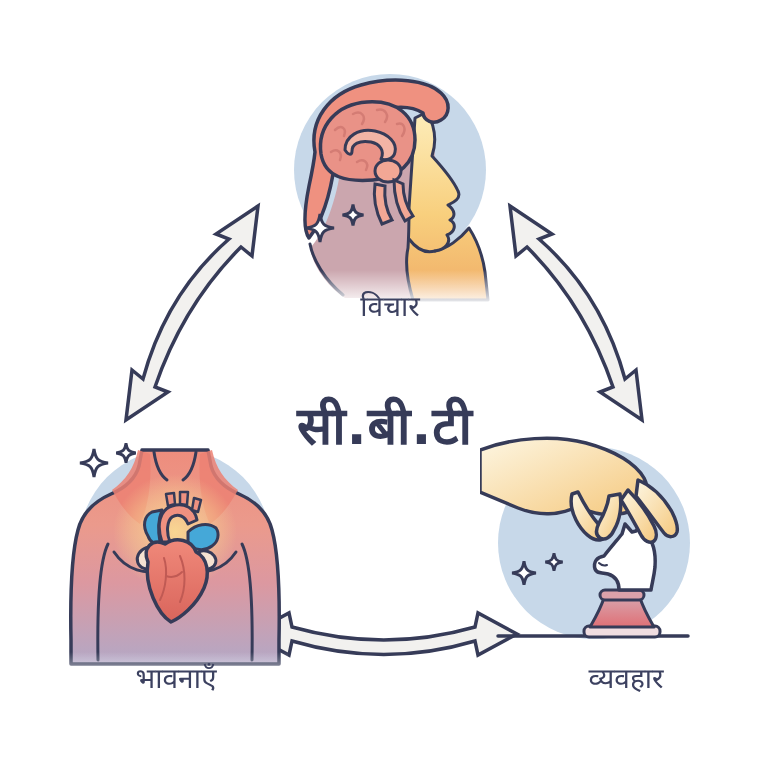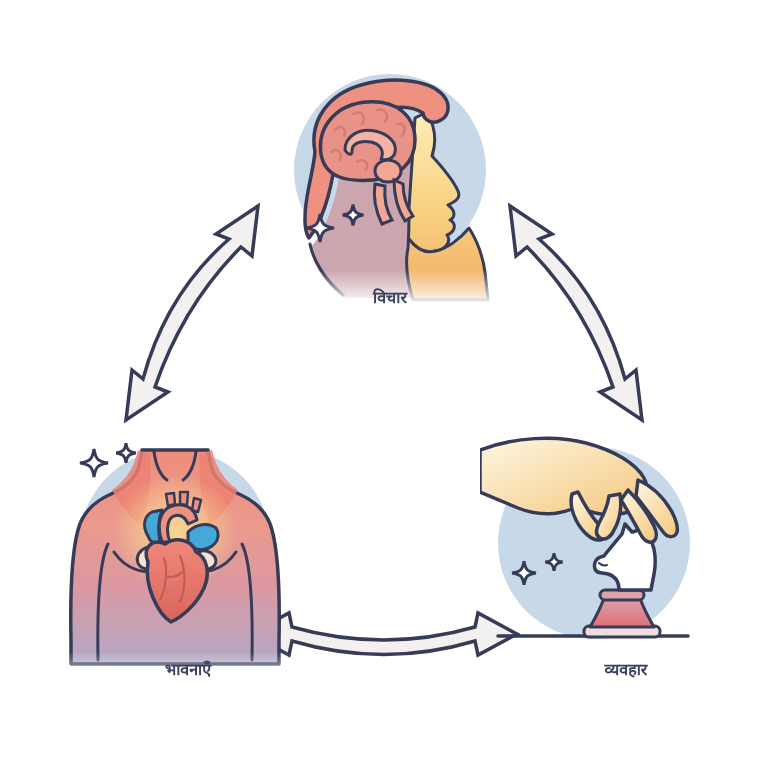--- a/index.html
+++ b/index.html
@@ -3,21 +3,21 @@
 <meta charset="utf-8">
 <style>
   html,body{margin:0;padding:0;background:#ffffff;}
   .canvas{
     position:relative;width:768px;height:768px;background:#ffffff;overflow:hidden;
     font-family:"DejaVu Sans","Liberation Sans",sans-serif;
   }
   .abs{position:absolute;}
   .node-label{
     position:absolute;transform:translateX(-50%);
-    font-size:16px;font-weight:700;color:#3c4160;white-space:nowrap;
+    font-size:28px;font-weight:400;color:#3c4160;white-space:nowrap;
   }
   .diagram-title{
     position:absolute;left:385px;top:388px;transform:translateX(-50%);
     font-size:52px;font-weight:600;color:#363b58;white-space:nowrap;letter-spacing:1px;
   }
   svg{display:block;}
 </style>
 </head>
 <body>
 
@@ -144,21 +144,21 @@
         </g>
       </g>
 
       <g>
         <use href="#spark" transform="translate(26,23)" fill="#ffffff" stroke="#363b58" stroke-width="3"></use>
         <use href="#spark" transform="translate(58,13) scale(0.7)" fill="#ffffff" stroke="#363b58" stroke-width="4"></use>
       </g>
       <rect x="0" y="212" width="220" height="38" fill="url(#fadeG)"></rect>
     </svg>
   </div>
-  <div class="node-label" style="left:188px;top:658px">भावनाएँ</div>
+  <div class="node-label" style="left:176px;top:658px">भावनाएँ</div>
 
   <div class="abs" style="left:480px;top:430px">
     <svg width="230" height="255" viewBox="0 0 230 255">
       <circle cx="114" cy="113" r="96" fill="#c7d8e9"></circle>
 
       <path d="M18,206 L208,206" fill="none" stroke="#363b58" stroke-width="3.5" stroke-linecap="round"></path>
 
       <g stroke-linejoin="round">
         <rect x="104" y="196" width="76" height="11" rx="5" fill="#f0dde0" stroke="#363b58" stroke-width="3"></rect>
         <path fill="url(#cupG)" stroke="#363b58" stroke-width="3" d="M124,168 C120,180 114,190 110,197 L174,197 C170,190 164,180 160,168 Z"></path>
@@ -176,14 +176,15 @@
       </g>
 
       <g>
         <use href="#spark" transform="translate(44,143) scale(0.85)" fill="#ffffff" stroke="#363b58" stroke-width="3.5"></use>
         <use href="#spark" transform="translate(74,132) scale(0.62)" fill="#ffffff" stroke="#363b58" stroke-width="4.5"></use>
       </g>
     </svg>
   </div>
   <div class="node-label" style="left:626px;top:658px">व्यवहार</div>
 
+  <div class="diagram-title">सी.बी.टी</div>
 
 </div>
 
 </body></html>

